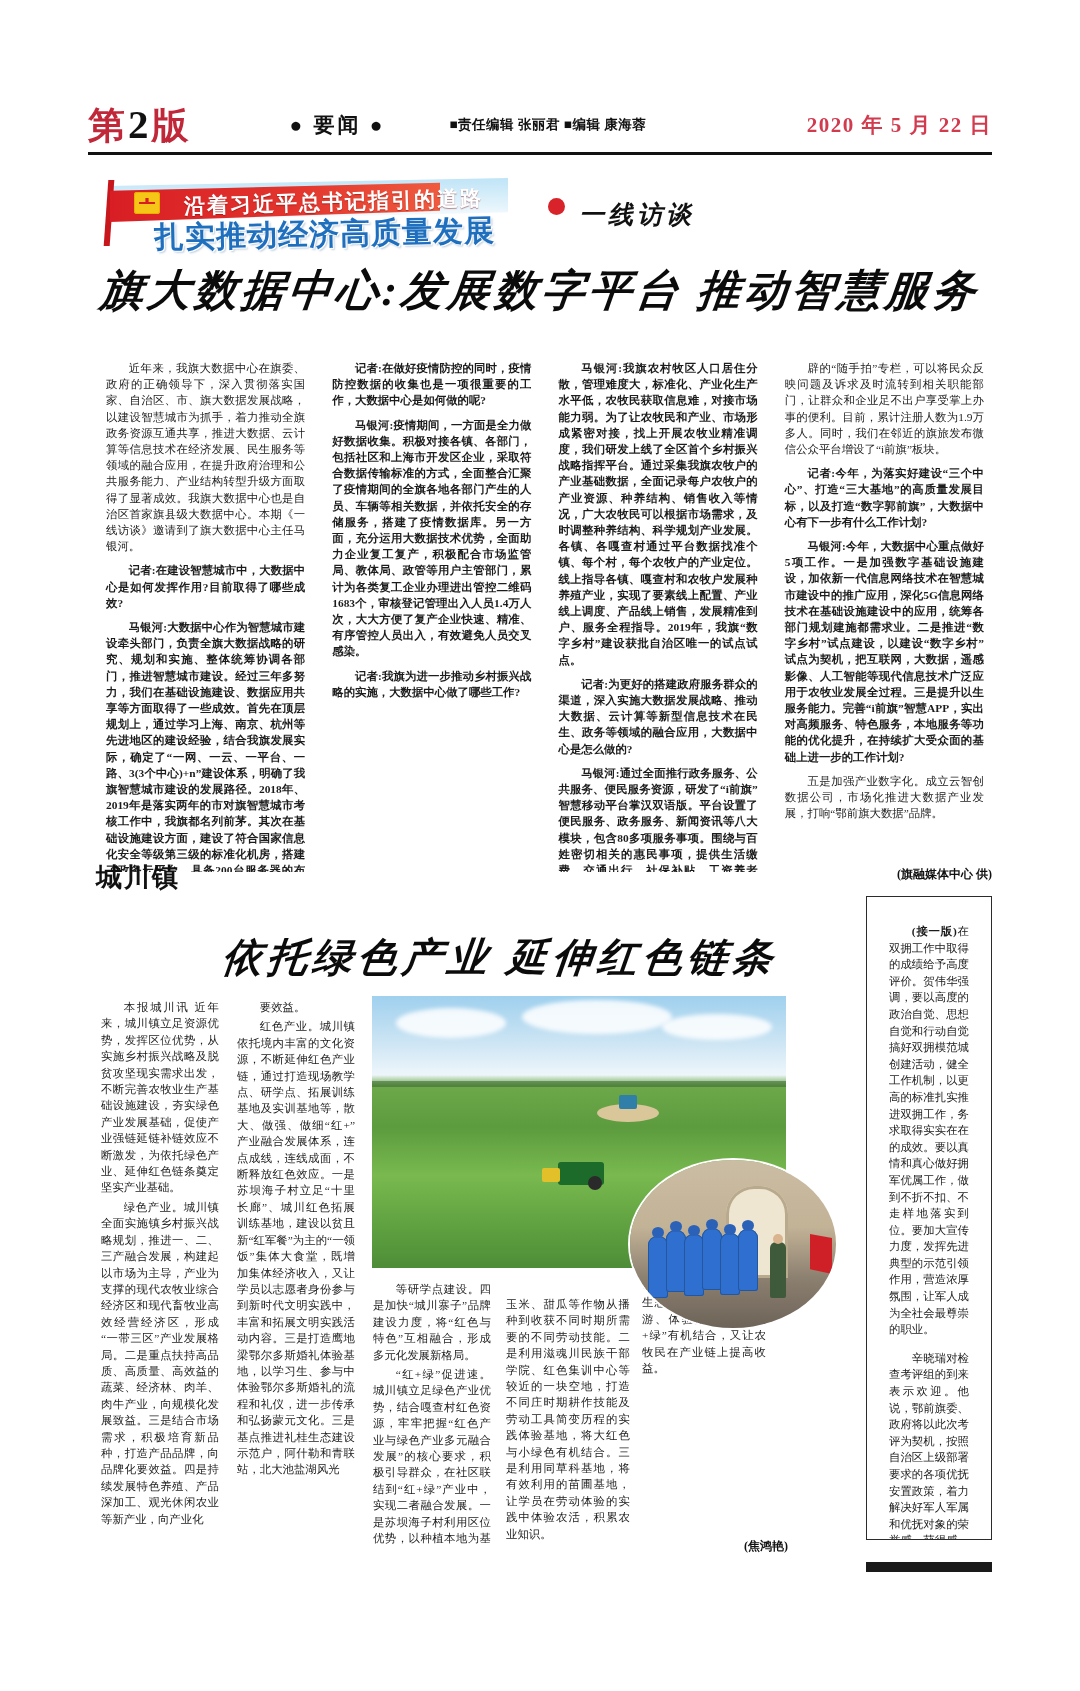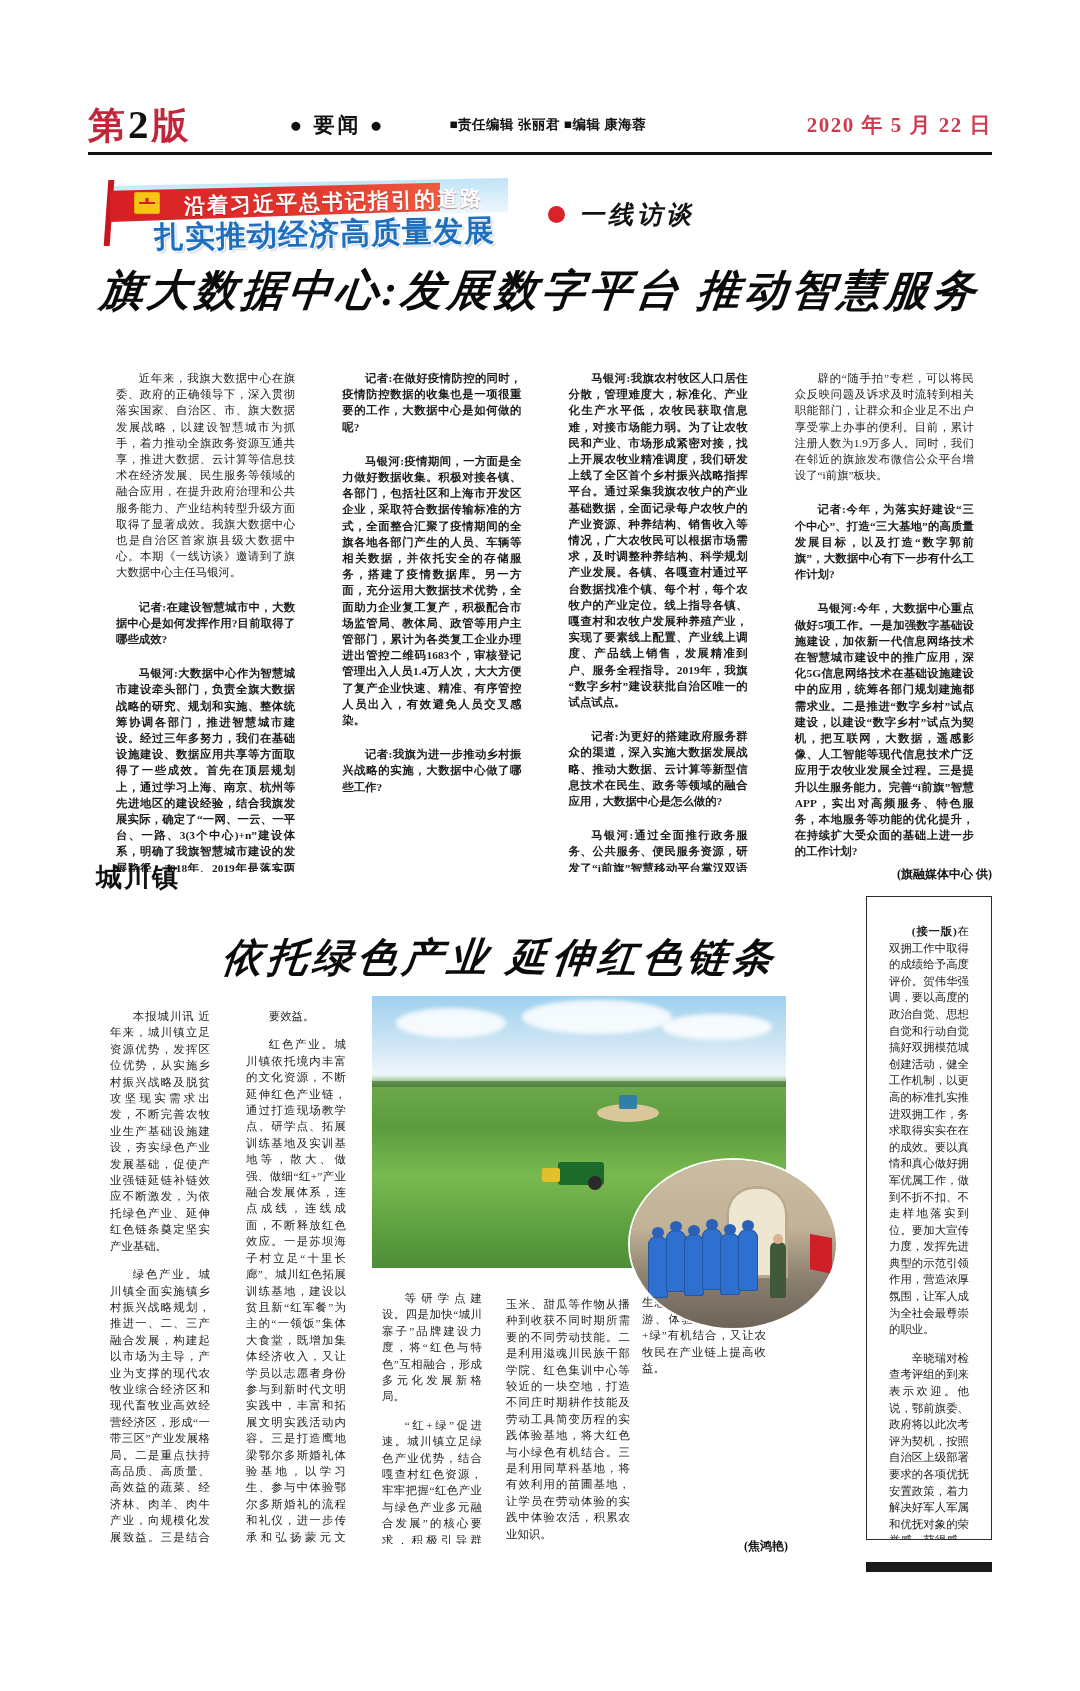--- a/index.html
+++ b/index.html
@@ -143,21 +143,21 @@
     color: #1f6fbf;
     letter-spacing: 1px;
     white-space: nowrap;
     transform: rotate(-1.2deg);
     text-shadow: 1px 1px 0 #ffffff, 2px 2px 2px rgba(0,60,120,.25);
   }
   .interview-tag {
     position: absolute;
     left: 450px; top: 22px;
     display: flex;
-    align-items: center;
+    align-items: flex-start;
     white-space: nowrap;
   }
   .interview-dot {
     width: 17px; height: 17px;
     border-radius: 50%;
     background: #d8232a;
     margin-right: 14px;
   }
   .interview-text {
     font-family: "Liberation Serif","DejaVu Serif",serif;
@@ -196,21 +196,21 @@
   .col {
     flex: 1 1 0;
     font-size: 11.4px;
     line-height: 16.2px;
     text-align: justify;
     text-justify: inter-ideograph;
     color: #1c1c1c;
     overflow: hidden;
     word-break: break-all;
   }
-  .col p { margin: 18px; text-indent: 2em; }
+  .col p { margin: 8px; text-indent: 2em; }
   .col p.qa { font-weight: bold; }
   .byline-1 {
     position: absolute;
     left: 98px; top: 866px;
     width: 894px;
     text-align: right;
     font-size: 12px;
     font-weight: bold;
     color: #111;
   }
@@ -251,21 +251,21 @@
     top: 0;
     width: 124px;
     font-size: 11.4px;
     line-height: 16.4px;
     text-align: justify;
     text-justify: inter-ideograph;
     color: #1c1c1c;
     word-break: break-all;
     overflow: hidden;
   }
-  .a2-col p { margin: 12px; text-indent: 2em; }
+  .a2-col p { margin: 3px; text-indent: 2em; }
   .a2-c1 { left: 0;   height: 548px; }
   .a2-c2 { left: 136px; height: 548px; }
   .a2-c3 { left: 272px; top: 282px; height: 266px; }
   .a2-c4 { left: 408px; top: 300px; height: 266px; }
   .a2-c5 { left: 544px; top: 282px; height: 266px; }
 
   
   .photo {
     position: absolute;
     left: 372px; top: 996px;

